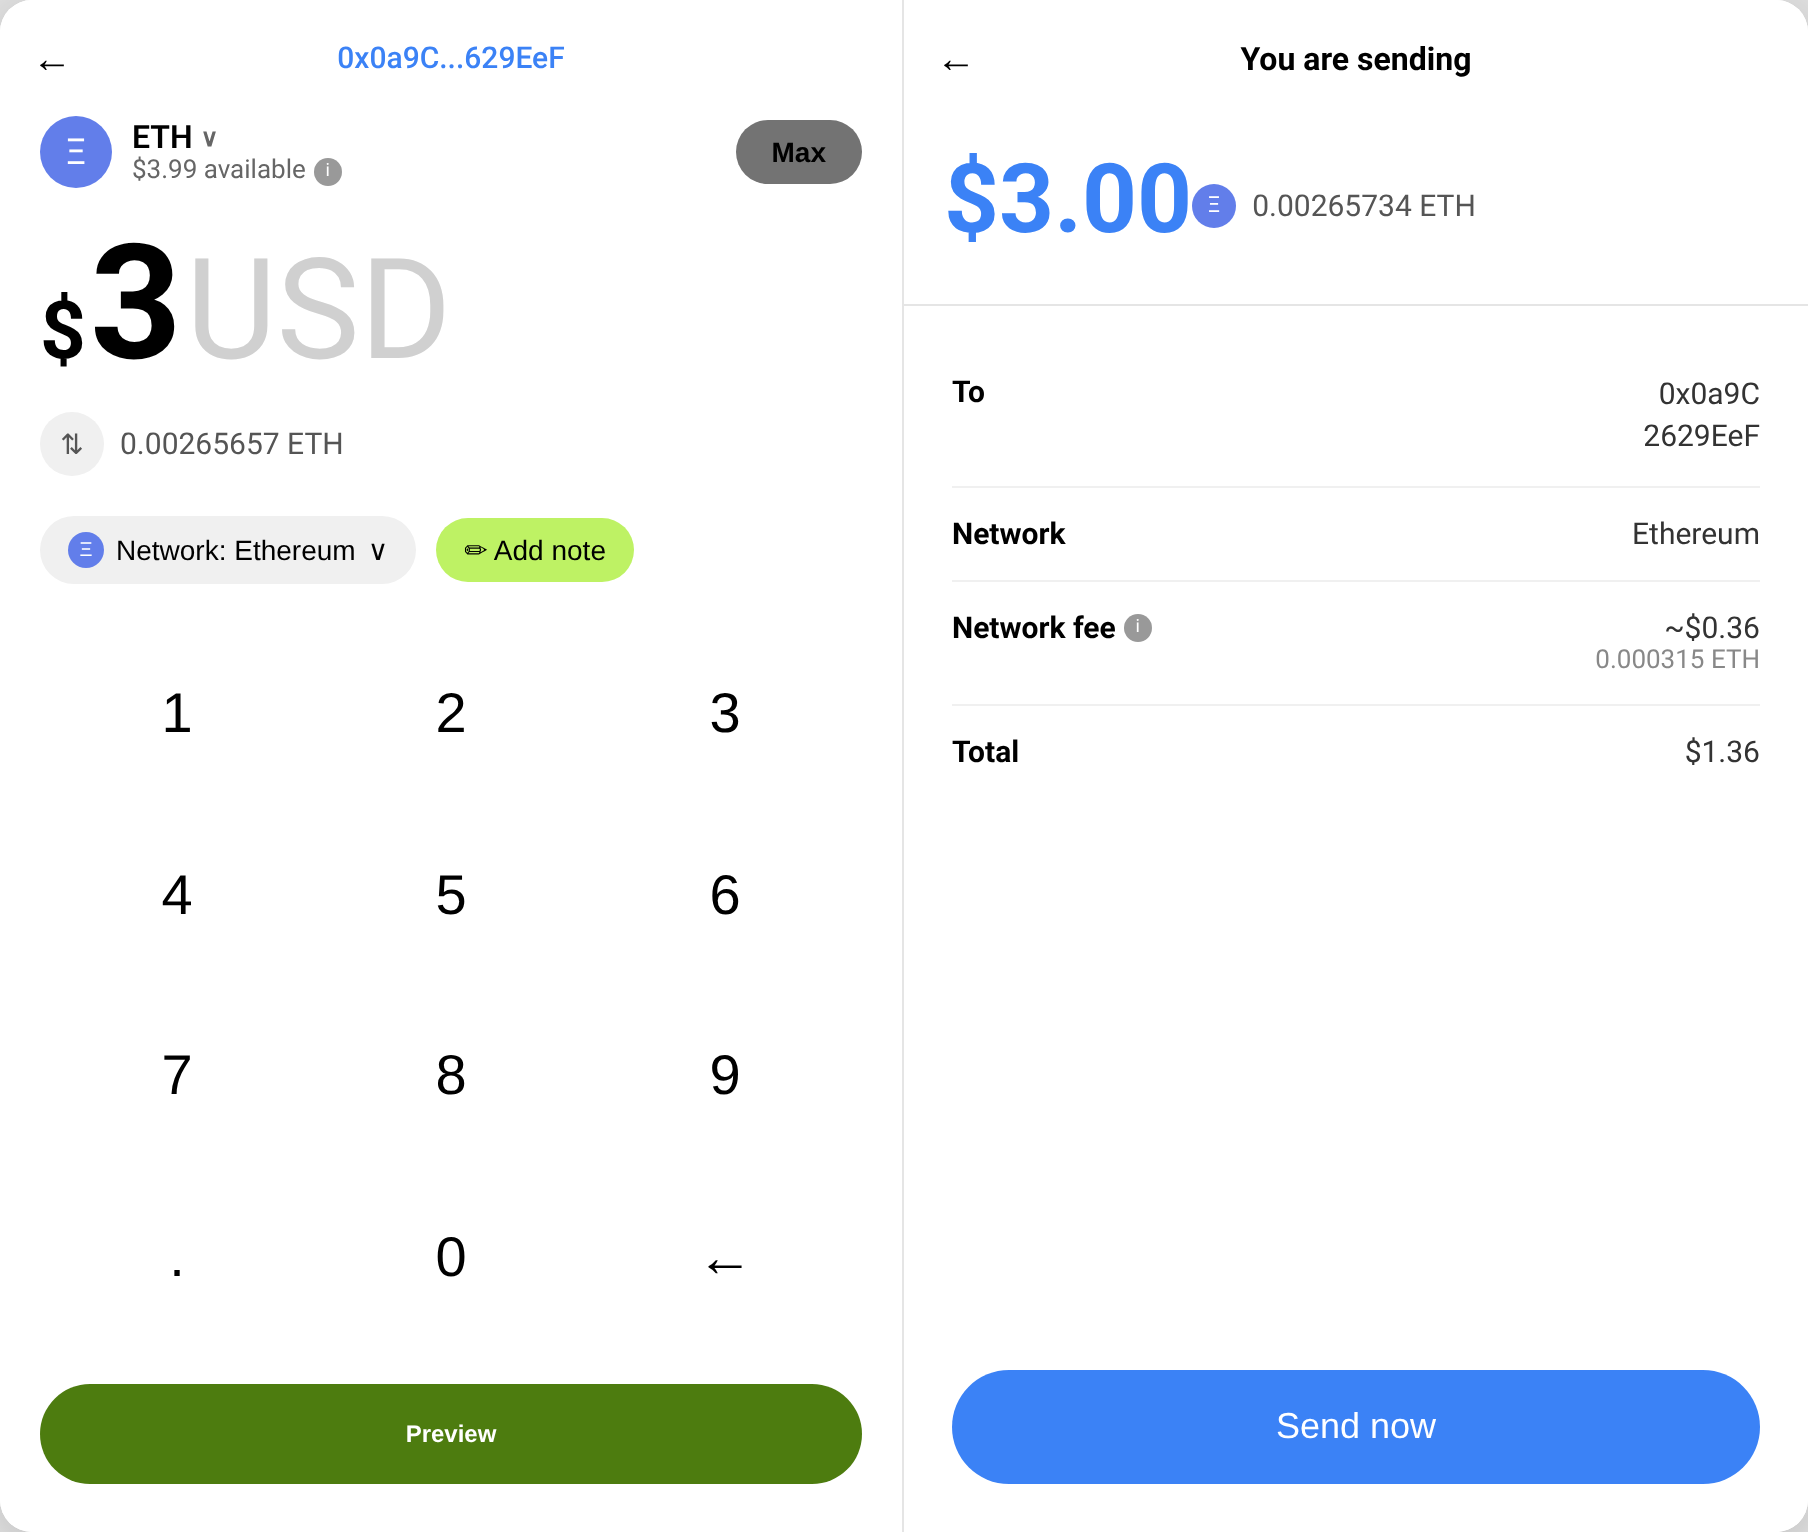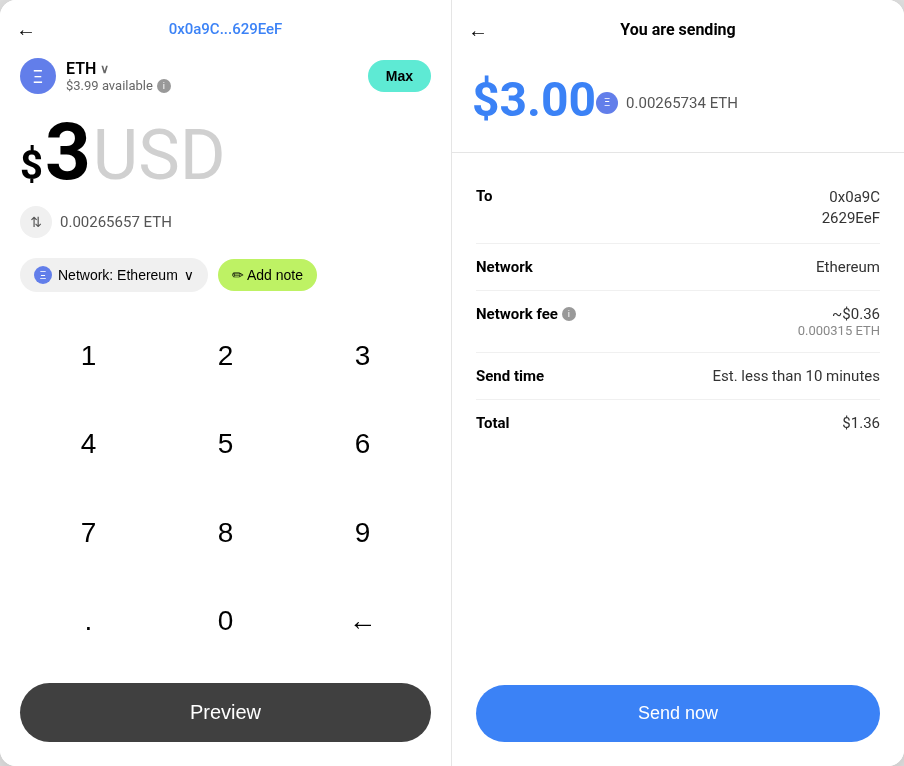--- a/index.html
+++ b/index.html
@@ -100,21 +100,21 @@
       height: 14px;
       border-radius: 50%;
       background: #999;
       color: white;
       font-size: 9px;
       display: inline-flex;
       align-items: center;
       justify-content: center;
     }
     .max-btn {
-      background: #5eead4;
+      background: #737373;
       border: none;
       padding: 8px 18px;
       border-radius: 20px;
       font-size: 14px;
       font-weight: 600;
       cursor: pointer;
       color: #000;
     }
     .amount-display {
       padding: 10px 20px 6px;
@@ -218,27 +218,27 @@
       font-weight: 400;
       cursor: pointer;
       padding: 14px;
       border: none;
       background: none;
       color: #000;
       border-radius: 8px;
     }
     .preview-btn {
       margin: 10px 20px 24px;
-      background: #404040;
+      background: #4d7c0f;
       color: white;
       border: none;
       border-radius: 30px;
       padding: 18px;
-      font-size: 20px;
-      font-weight: 400;
+      font-size: 12px;
+      font-weight: 700;
       cursor: pointer;
       width: calc(100% - 40px);
     }
 
     
     .right-panel {
       width: 452px;
       height: 100%;
       background: #fff;
       display: flex;
@@ -449,24 +449,20 @@
         <div class="network-fee-label">
           <span class="detail-label">Network fee</span>
           <span class="info-icon">i</span>
         </div>
         <div>
           <div class="detail-value">~$0.36</div>
           <div class="detail-value-secondary">0.000315 ETH</div>
         </div>
       </div>
 
-      <div class="detail-row">
-        <span class="detail-label">Send time</span>
-        <span class="detail-value">Est. less than 10 minutes</span>
-      </div>
 
       <div class="detail-row">
         <span class="detail-label">Total</span>
         <span class="detail-value">$1.36</span>
       </div>
     </div>
 
     <button class="send-now-btn">Send now</button>
   </div>
 </div>

